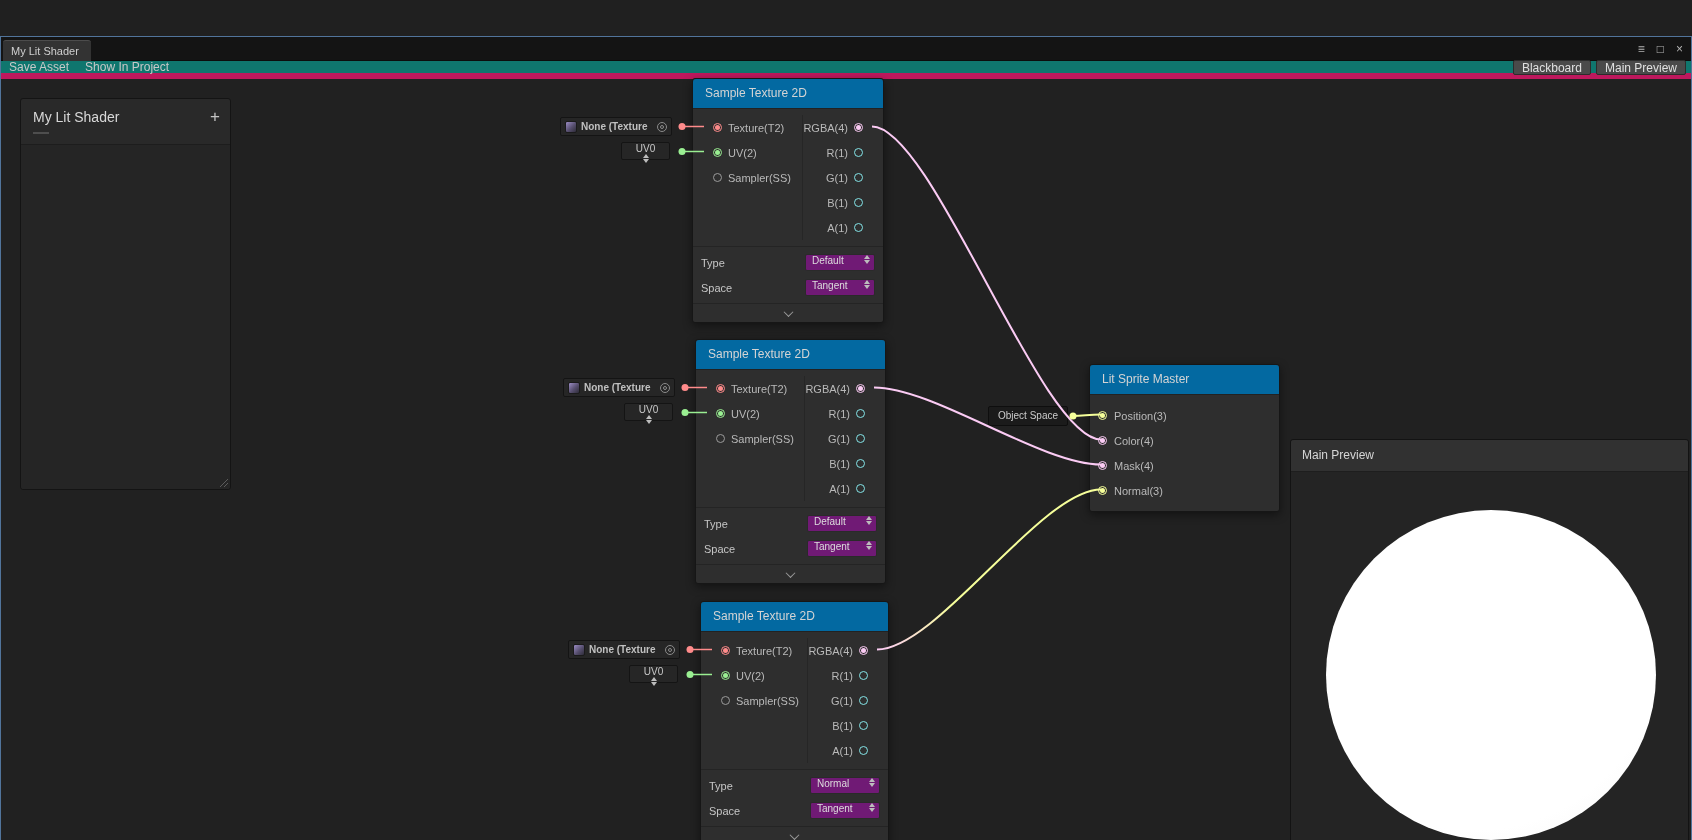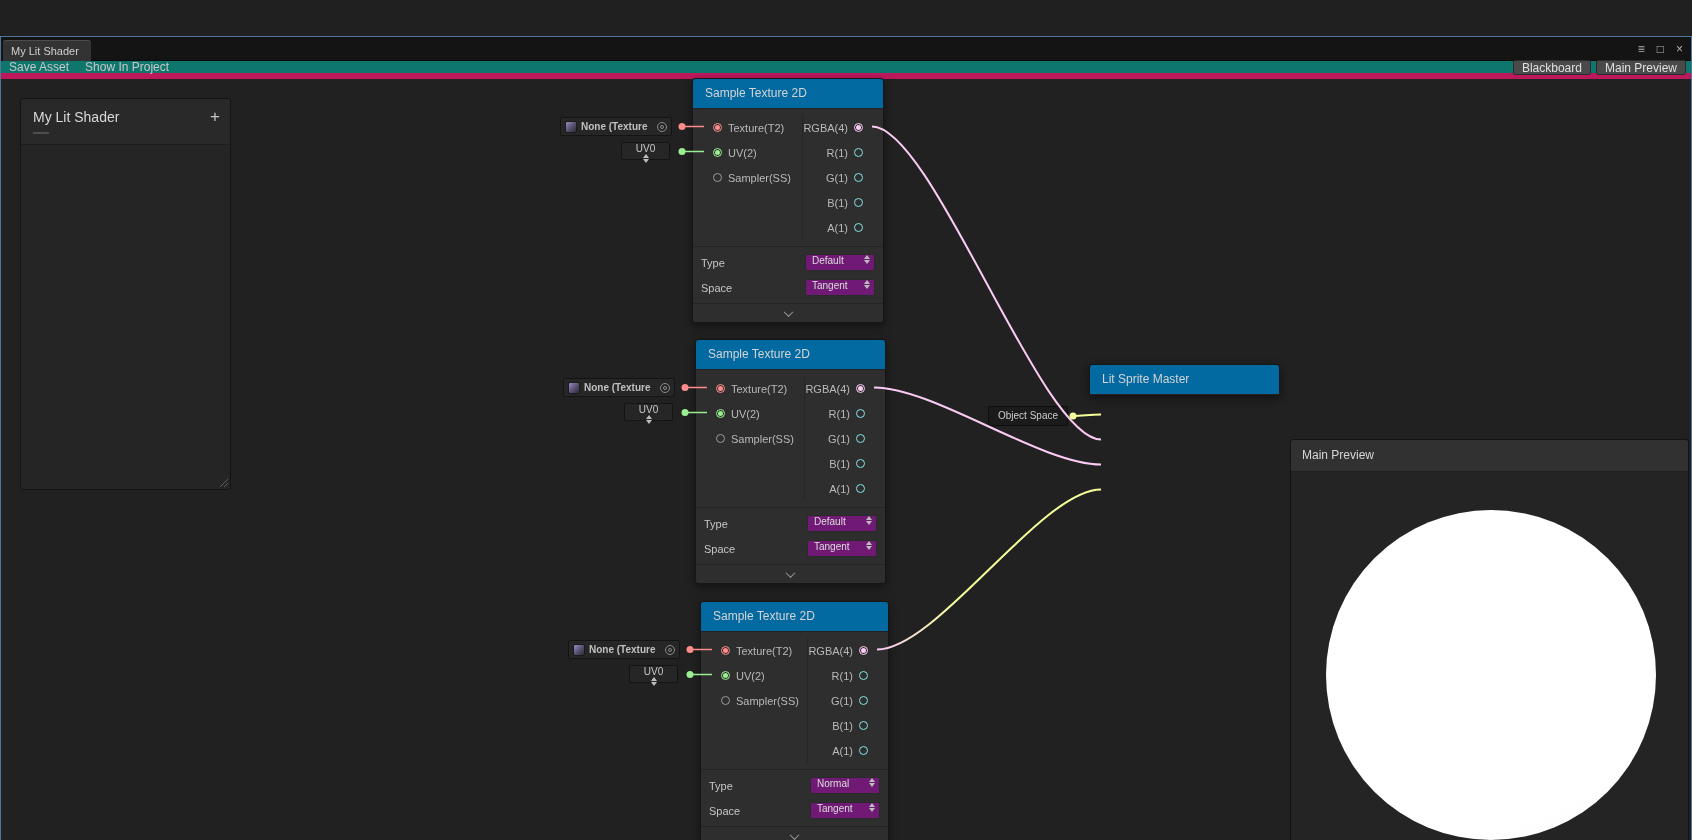--- a/index.html
+++ b/index.html
@@ -371,20 +371,40 @@
         <span class="chevron"></span>
       </div>
   </div>
 
   <div class="ospill">
     <span>Object Space</span>
   </div>
 
   <div class="node master" style="left:1088px;top:327px;width:191px;">
     <div class="node-header">Lit Sprite Master</div>
+    <div class="node-ports">
+      <div style="width:100%;">
+        <div class="prow">
+            <span class="ring filled pc-v3"></span>
+            <span>Position(3)</span>
+          </div>
+        <div class="prow">
+            <span class="ring filled pc-v4"></span>
+            <span>Color(4)</span>
+          </div>
+        <div class="prow">
+            <span class="ring filled pc-v4"></span>
+            <span>Mask(4)</span>
+          </div>
+        <div class="prow">
+            <span class="ring filled pc-v3"></span>
+            <span>Normal(3)</span>
+          </div>
+      </div>
+    </div>
   </div>
 
   <svg class="wires" width="1692" height="840" viewBox="0 0 1692 840">
     <defs>
       <linearGradient id="grad-py" gradientUnits="userSpaceOnUse" x1="876" y1="612" x2="1020" y2="460">
         <stop offset="0" stop-color="#FBCBF4"></stop>
         <stop offset="0.4" stop-color="#F6FF9A"></stop>
       </linearGradient>
     </defs>
 

